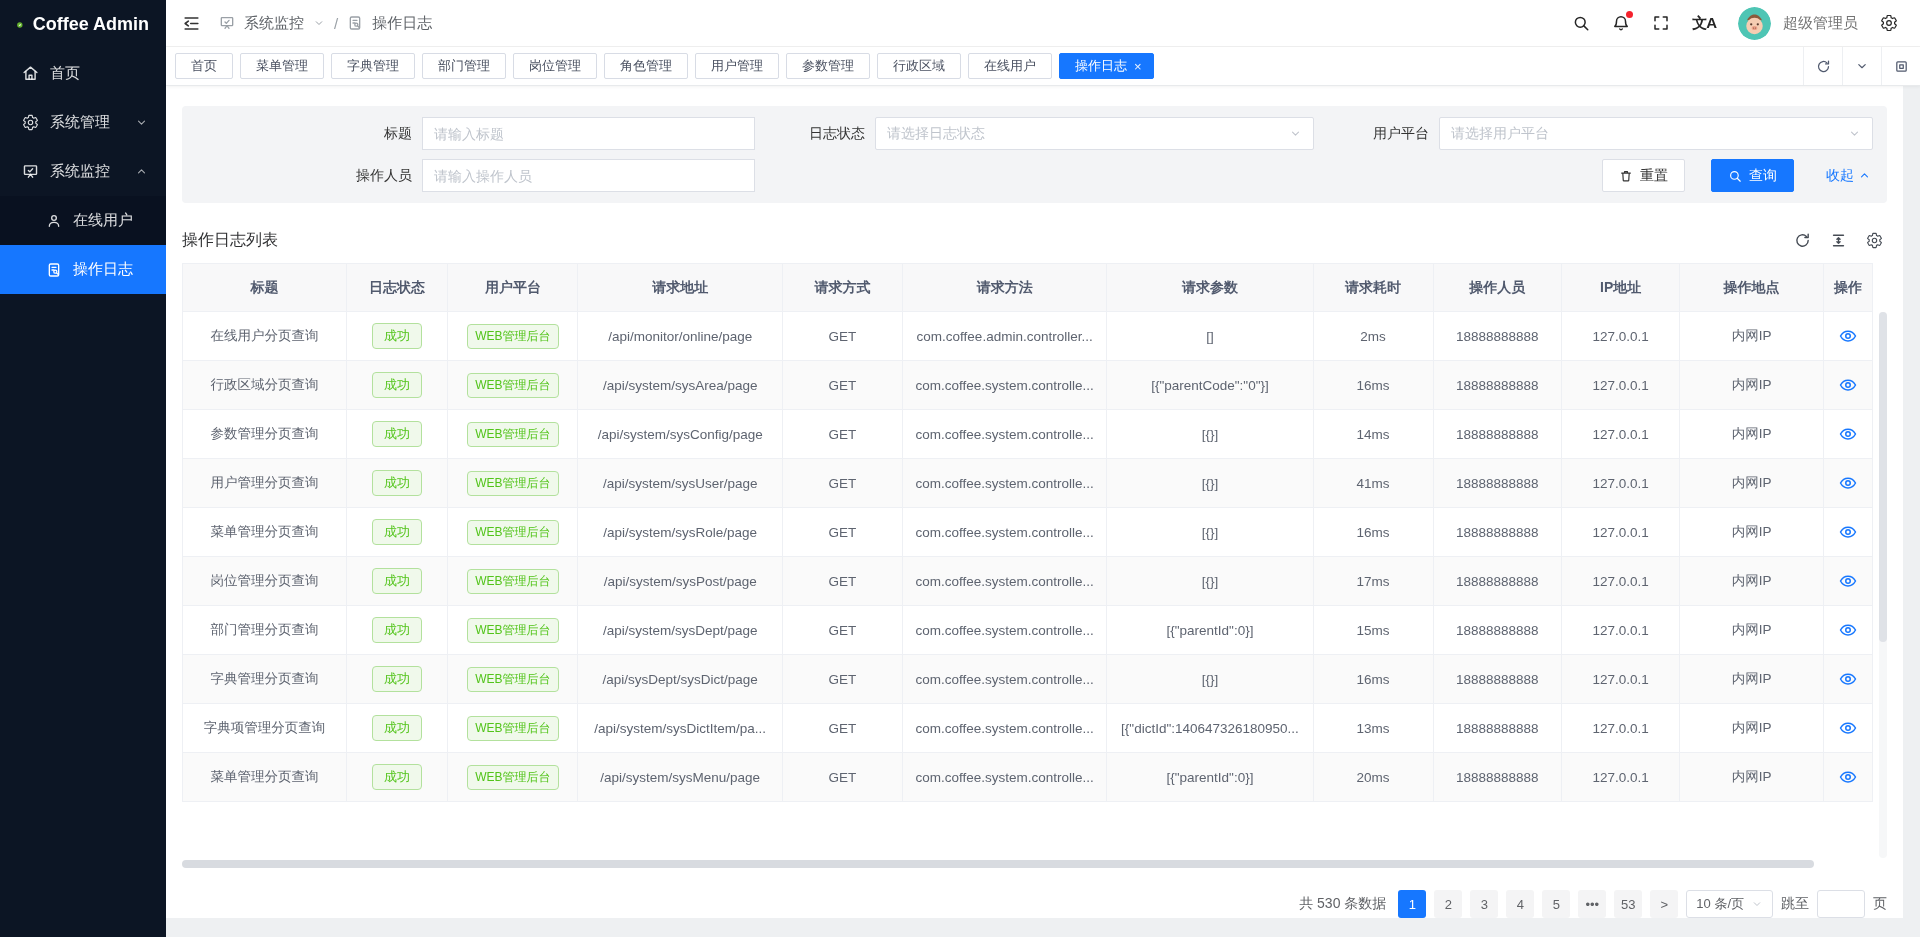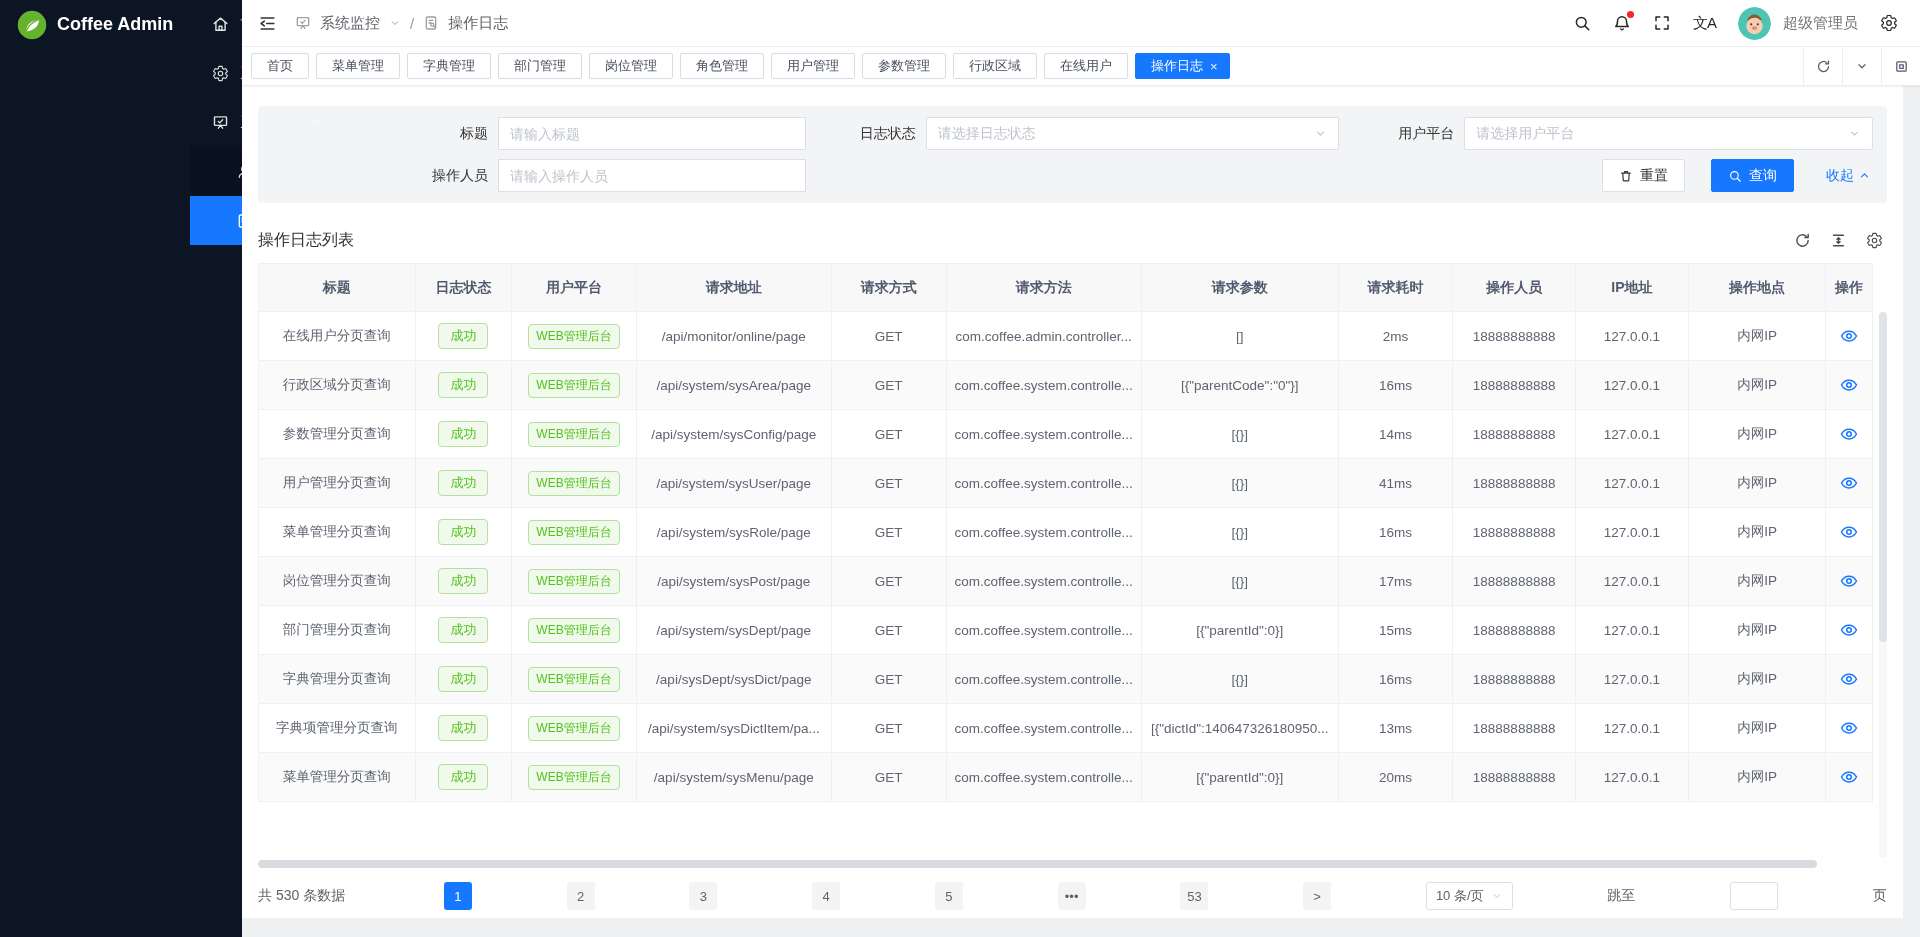--- a/index.html
+++ b/index.html
@@ -1,37 +1,37 @@
 <!DOCTYPE html>
 <html><head>
 <meta charset="utf-8">
 <style>
 *{margin:0;padding:0;box-sizing:border-box}
 html,body{width:1920px;height:937px;overflow:hidden;font-family:"Liberation Sans","DejaVu Sans",sans-serif;font-size:14px;color:#333;background:#fff}
 .app{display:flex;width:1920px;height:937px}
 svg.ic{fill:none;stroke:currentColor;stroke-width:2;stroke-linecap:round;stroke-linejoin:round;flex-shrink:0}
 
-.sidebar{width:242px;flex-shrink:0;background:#0c1524;color:rgba(255,255,255,.86);display:flex;}
+.sidebar{width:166px;flex-shrink:0;background:#0c1524;color:rgba(255,255,255,.86);display:flex;flex-direction:column}
 .logo{height:49px;display:flex;align-items:center;gap:10px;padding:0 17px}
 .logo-text{font-size:18px;font-weight:bold;color:#fff;white-space:nowrap}
 .menu-item{height:49px;display:flex;align-items:center;gap:11px;padding:0 18px 0 22px;font-size:15px;cursor:pointer;white-space:nowrap}
 .menu-item .chev{margin-left:auto;opacity:.75}
 .submenu{background:#091120}
 .submenu .menu-item{padding-left:46px}
 .menu-item.active{background:#1677ff;color:#fff}
 
 .main{flex:1;min-width:0;display:flex;flex-direction:column}
 .topbar{height:47px;background:#fff;display:flex;align-items:center;padding:0 22px 0 16px;border-bottom:1px solid #f0f0f0;flex-shrink:0}
 .collapse-btn{color:#333;display:flex;cursor:pointer}
 .breadcrumb{display:flex;align-items:center;gap:9px;color:#5f6368;font-size:15px;margin-left:18px}
 .bc-sep{color:#9aa0a6}
 .top-right{margin-left:auto;display:flex;align-items:center;gap:22px;color:#262626}
 .top-icon{display:flex;cursor:pointer;position:relative}
 .bell-dot{position:absolute;top:-3px;right:-3px;width:7px;height:7px;border-radius:50%;background:#f5222d}
-.translate-glyph{font-size:15px;font-weight:normal;letter-spacing:-1px;cursor:pointer}
+.translate-glyph{font-size:15px;font-weight:bold;letter-spacing:-1px;cursor:pointer}
 .avatar{width:33px;height:33px;border-radius:50%;overflow:hidden;flex-shrink:0;cursor:pointer}
 .user-name{font-size:15px;color:#737373;margin-left:-10px;cursor:pointer}
 
 .tabbar{height:39px;background:#fff;display:flex;align-items:center;padding-left:9px;border-bottom:1px solid #e8eaec;box-shadow:0 1px 3px rgba(0,0,0,.05);flex-shrink:0;position:relative;z-index:2}
 .tab{height:26px;display:inline-flex;align-items:center;padding:0 15px;border:1px solid #d8dce5;border-radius:2px;margin-right:7px;font-size:13px;color:#495060;background:#fff;cursor:pointer;white-space:nowrap}
 .tab.active{background:#1677ff;border-color:#1677ff;color:#fff;gap:7px;padding:0 11px 0 15px}
 .tab-close{font-size:13px;line-height:1;opacity:.9}
 .tab-controls{margin-left:auto;display:flex;align-self:stretch}
 .tab-ctrl{width:39px;display:flex;align-items:center;justify-content:center;border-left:1px solid #edeff2;color:#515a6e;cursor:pointer}
 
@@ -65,21 +65,21 @@
 th{height:48px;background:#f8f8f9;color:#515a6e;font-weight:600;font-size:14px}
 td{height:49px;color:#5e6470;font-size:13.5px;background:#fff}
 tr.even td{background:#fafafa}
 .badge{display:inline-block;padding:4px 11px;background:#f0f9eb;border:1px solid #b3e19d;color:#52c41a;border-radius:4px;font-size:13px;line-height:1.25}
 .badge-sm{font-size:12px;padding:4px 7px}
 .eye{display:inline-flex;color:#1677ff;cursor:pointer;vertical-align:middle}
 .vtrack{position:absolute;right:0;top:49px;width:8px;height:546px;background:#f6f7f8;border-radius:4px}
 .vthumb{width:8px;height:330px;background:#dfe2e7;border-radius:4px}
 .hbar{height:8px;width:95.7%;background:#d8dbe0;border-radius:4px;margin-top:58px}
 
-.pager{display:flex;align-items:center;justify-content:space-between;gap:8px;margin-top:13px;margin-bottom:8px;color:#606266;font-size:14px;flex-shrink:0}
+.pager{display:flex;align-items:center;justify-content:flex-end;gap:8px;margin-top:13px;color:#606266;font-size:14px;flex-shrink:0}
 .total-text{margin-right:4px}
 .pg{min-width:28px;height:28px;padding:0 6px;border:none;background:#f4f4f5;color:#606266;border-radius:3px;font-size:13px;display:inline-flex;align-items:center;justify-content:center;cursor:pointer;font-family:inherit}
 .pg.active{background:#1677ff;color:#fff}
 .size-select{height:28px;border:1px solid #dcdfe6;border-radius:3px;background:#fff;display:inline-flex;align-items:center;gap:7px;padding:0 9px;font-size:13px;color:#606266;cursor:pointer}
 .size-select .chev{color:#c0c4cc}
 .jump-input{width:48px;height:28px;border:1px solid #dcdfe6;border-radius:3px;outline:none;text-align:center;font-size:13px}
 </style>
 </head>
 <body>
 

